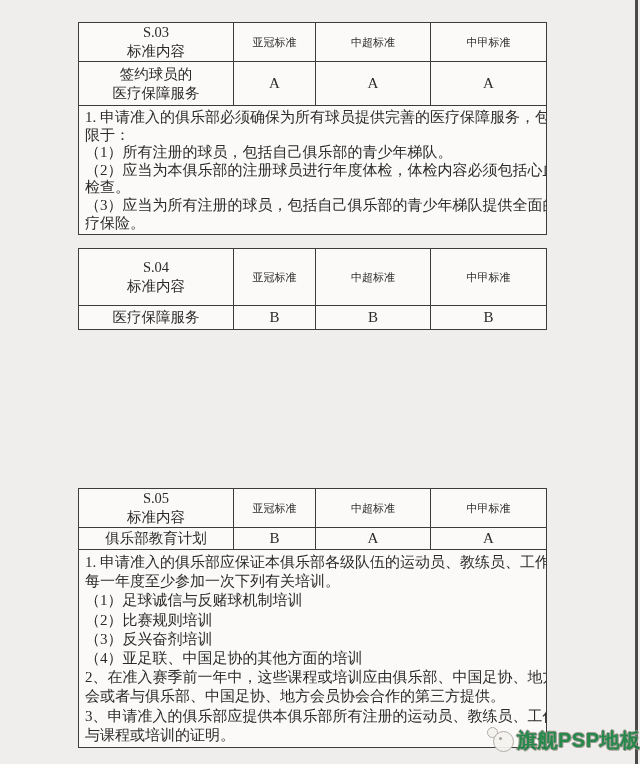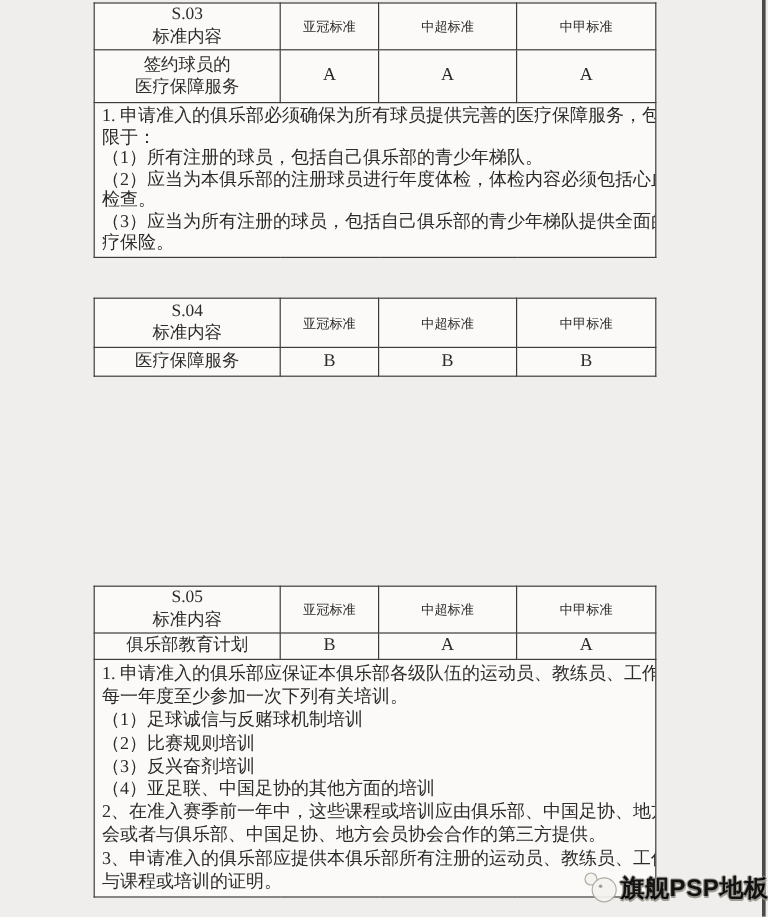--- a/index.html
+++ b/index.html
@@ -14,23 +14,23 @@
 
   table.doc-table{
     position:absolute;left:78px;width:468px;
     border-collapse:collapse;table-layout:fixed;
     background:#fbfaf8;
   }
   table.doc-table td{
     border:1.5px solid #3d3c3a;
     padding:0;vertical-align:middle;
   }
-  #t1{top:2px;padding-left:40px;}  #t2{top:248px;}  #t3{top:488px;}
+  #t1{top:22px;padding-left:40px;}  #t2{top:248px;}  #t3{top:488px;}
   #t1 .r-head{height:39px;} #t1 .r-item{height:44px;} #t1 .r-body{height:126px;}
-  #t2 .r-head{height:41px;} #t2 .r-item{height:24px;} #t2 .r-body{height:145px;}
+  #t2 .r-head{height:57px;} #t2 .r-item{height:24px;} #t2 .r-body{height:145px;}
   #t3 .r-head{height:25px;padding-left:19px;} #t3 .r-item{height:22px;} #t3 .r-body{height:196px;}
 
   .code-cell,.item-cell{
     text-align:center;font-size:14.5px;line-height:19px;white-space:pre-line;
   }
   .col-head{text-align:center;font-size:11px;}
   .grade-cell{text-align:center;font-size:15px;}
   .body-cell{
     vertical-align:top;text-align:left;
     padding:3px 2px 2px 6px !important;
@@ -55,21 +55,21 @@
     position:absolute;left:1px;top:0;width:9px;height:9px;border-radius:50%;
     background:#f5f3f0;border:1.5px solid #aaa69e;
   }
   .wm-icon .eye{
     position:absolute;left:13px;top:10px;width:3px;height:3px;border-radius:50%;
     background:#9b978f;
   }
   .wm-text{
     font-family:"Liberation Sans","DejaVu Sans",sans-serif;
     font-size:20px;font-weight:bold;letter-spacing:0.5px;
-    color:#000000;
+    color:#15803d;
     text-shadow:1px 0 0 #97938b,-1px 0 0 #97938b,0 1px 0 #97938b,0 -1px 0 #97938b,1px 1px 0 #b7b3ab;
     white-space:nowrap;
   }
 </style>
 </head>
 <body>
 
 <div class="scan-page">
 
   <table class="doc-table" id="t1">

